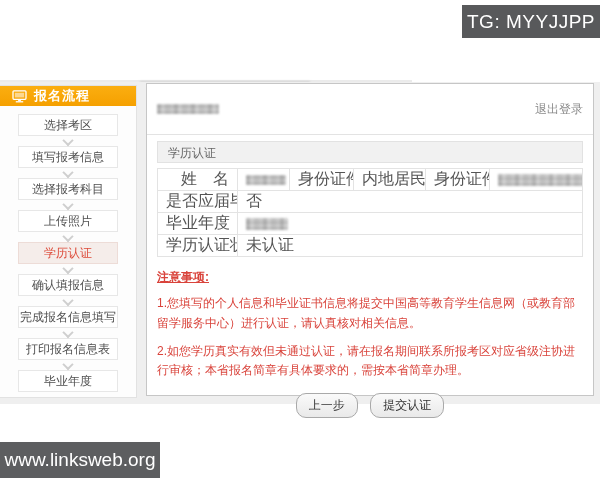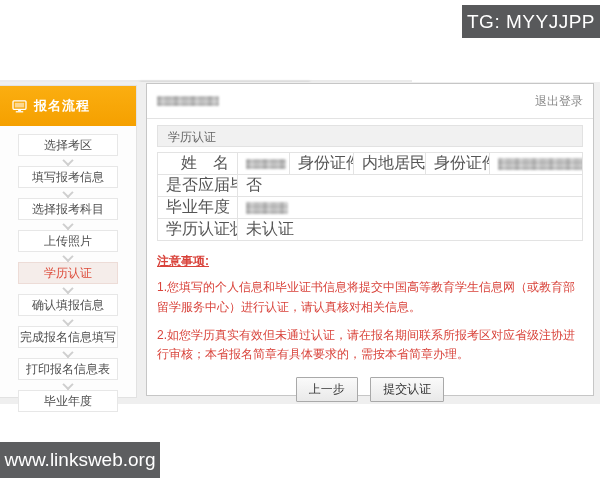--- a/index.html
+++ b/index.html
@@ -30,21 +30,21 @@
   
   .ui{
     position:absolute;left:0;top:82px;width:600px;height:322px;background:#efefef;
   }
   
   .sidebar{
     position:absolute;left:0;top:3px;width:137px;height:313px;
     background:#fdfdfd;border:1px solid #e2e2e2;border-left:none;box-sizing:border-box;
   }
   .sidebar-header{
-    height:40px;background:linear-gradient(#fbae10,#f5a000);
+    height:20px;background:linear-gradient(#fbae10,#f5a000);
     display:flex;align-items:center;gap:7px;padding-left:12px;
     color:#fff;font-size:13px;font-weight:bold;letter-spacing:1px;
   }
   .monitor-icon{width:15px;height:13px;display:inline-block;flex:0 0 auto;}
   .steps{display:flex;flex-direction:column;align-items:center;padding-top:8px;}
   .step{
     width:98px;height:20px;line-height:20px;text-align:center;
     background:#fff;border:1px solid #e7e7e7;border-radius:0;
     font-size:12px;color:#4f4f4f;cursor:pointer;flex:0 0 auto;
   }
@@ -59,21 +59,21 @@
     content:"";width:6px;height:6px;border-right:2px solid #cfcfcf;border-bottom:2px solid #cfcfcf;
     transform:rotate(45deg) translate(-1px,-1px);
   }
   
   .panel{
     position:absolute;left:146px;top:1px;width:448px;height:313px;
     background:#fff;border:1px solid #c6c6c6;box-sizing:border-box;
   }
   .topbar{
     height:26px;border-bottom:1px solid #e3e3e3;
-    display:flex;align-items:center;justify-content:space-between;padding:4px 10px;
+    display:flex;align-items:center;justify-content:space-between;padding:12px 10px;
   }
   .logout{font-size:12px;color:#8a8a8a;text-decoration:none;cursor:pointer;}
   .content{padding:6px 10px 0 10px;}
   .section-bar{
     height:22px;line-height:22px;background:#f1f1f1;border:1px solid #e2e2e2;
     font-size:12px;color:#666;padding-left:10px;box-sizing:border-box;
   }
   
   table.form{
     width:100%;border-collapse:collapse;margin-top:5px;table-layout:fixed;
@@ -100,21 +100,21 @@
   
   .notice{margin-top:12px;color:#d9433b;font-size:12px;}
   .notice .ntitle{font-weight:bold;text-decoration:underline;}
   .notice p{margin:8px 0 0 0;line-height:1.65;}
   
   .actions{margin-top:12px;text-align:center;}
   .btn{
     display:inline-block;margin:0 4px;padding:3px 12px;
     font-size:12px;color:#333;
     background:linear-gradient(#fafafa,#e9e9e9);
-    border:1px solid #a9a9a9;border-radius:1px;cursor:pointer;
+    border:1px solid #a9a9a9;border-radius:10px;cursor:pointer;
     font-family:"Liberation Sans","DejaVu Sans",sans-serif;
   }
 </style>
 </head>
 <body>
 
 <div class="tg-badge">TG: MYYJJPP</div>
 
 <div class="artifact-strip">
     <span class="smudge"></span>

